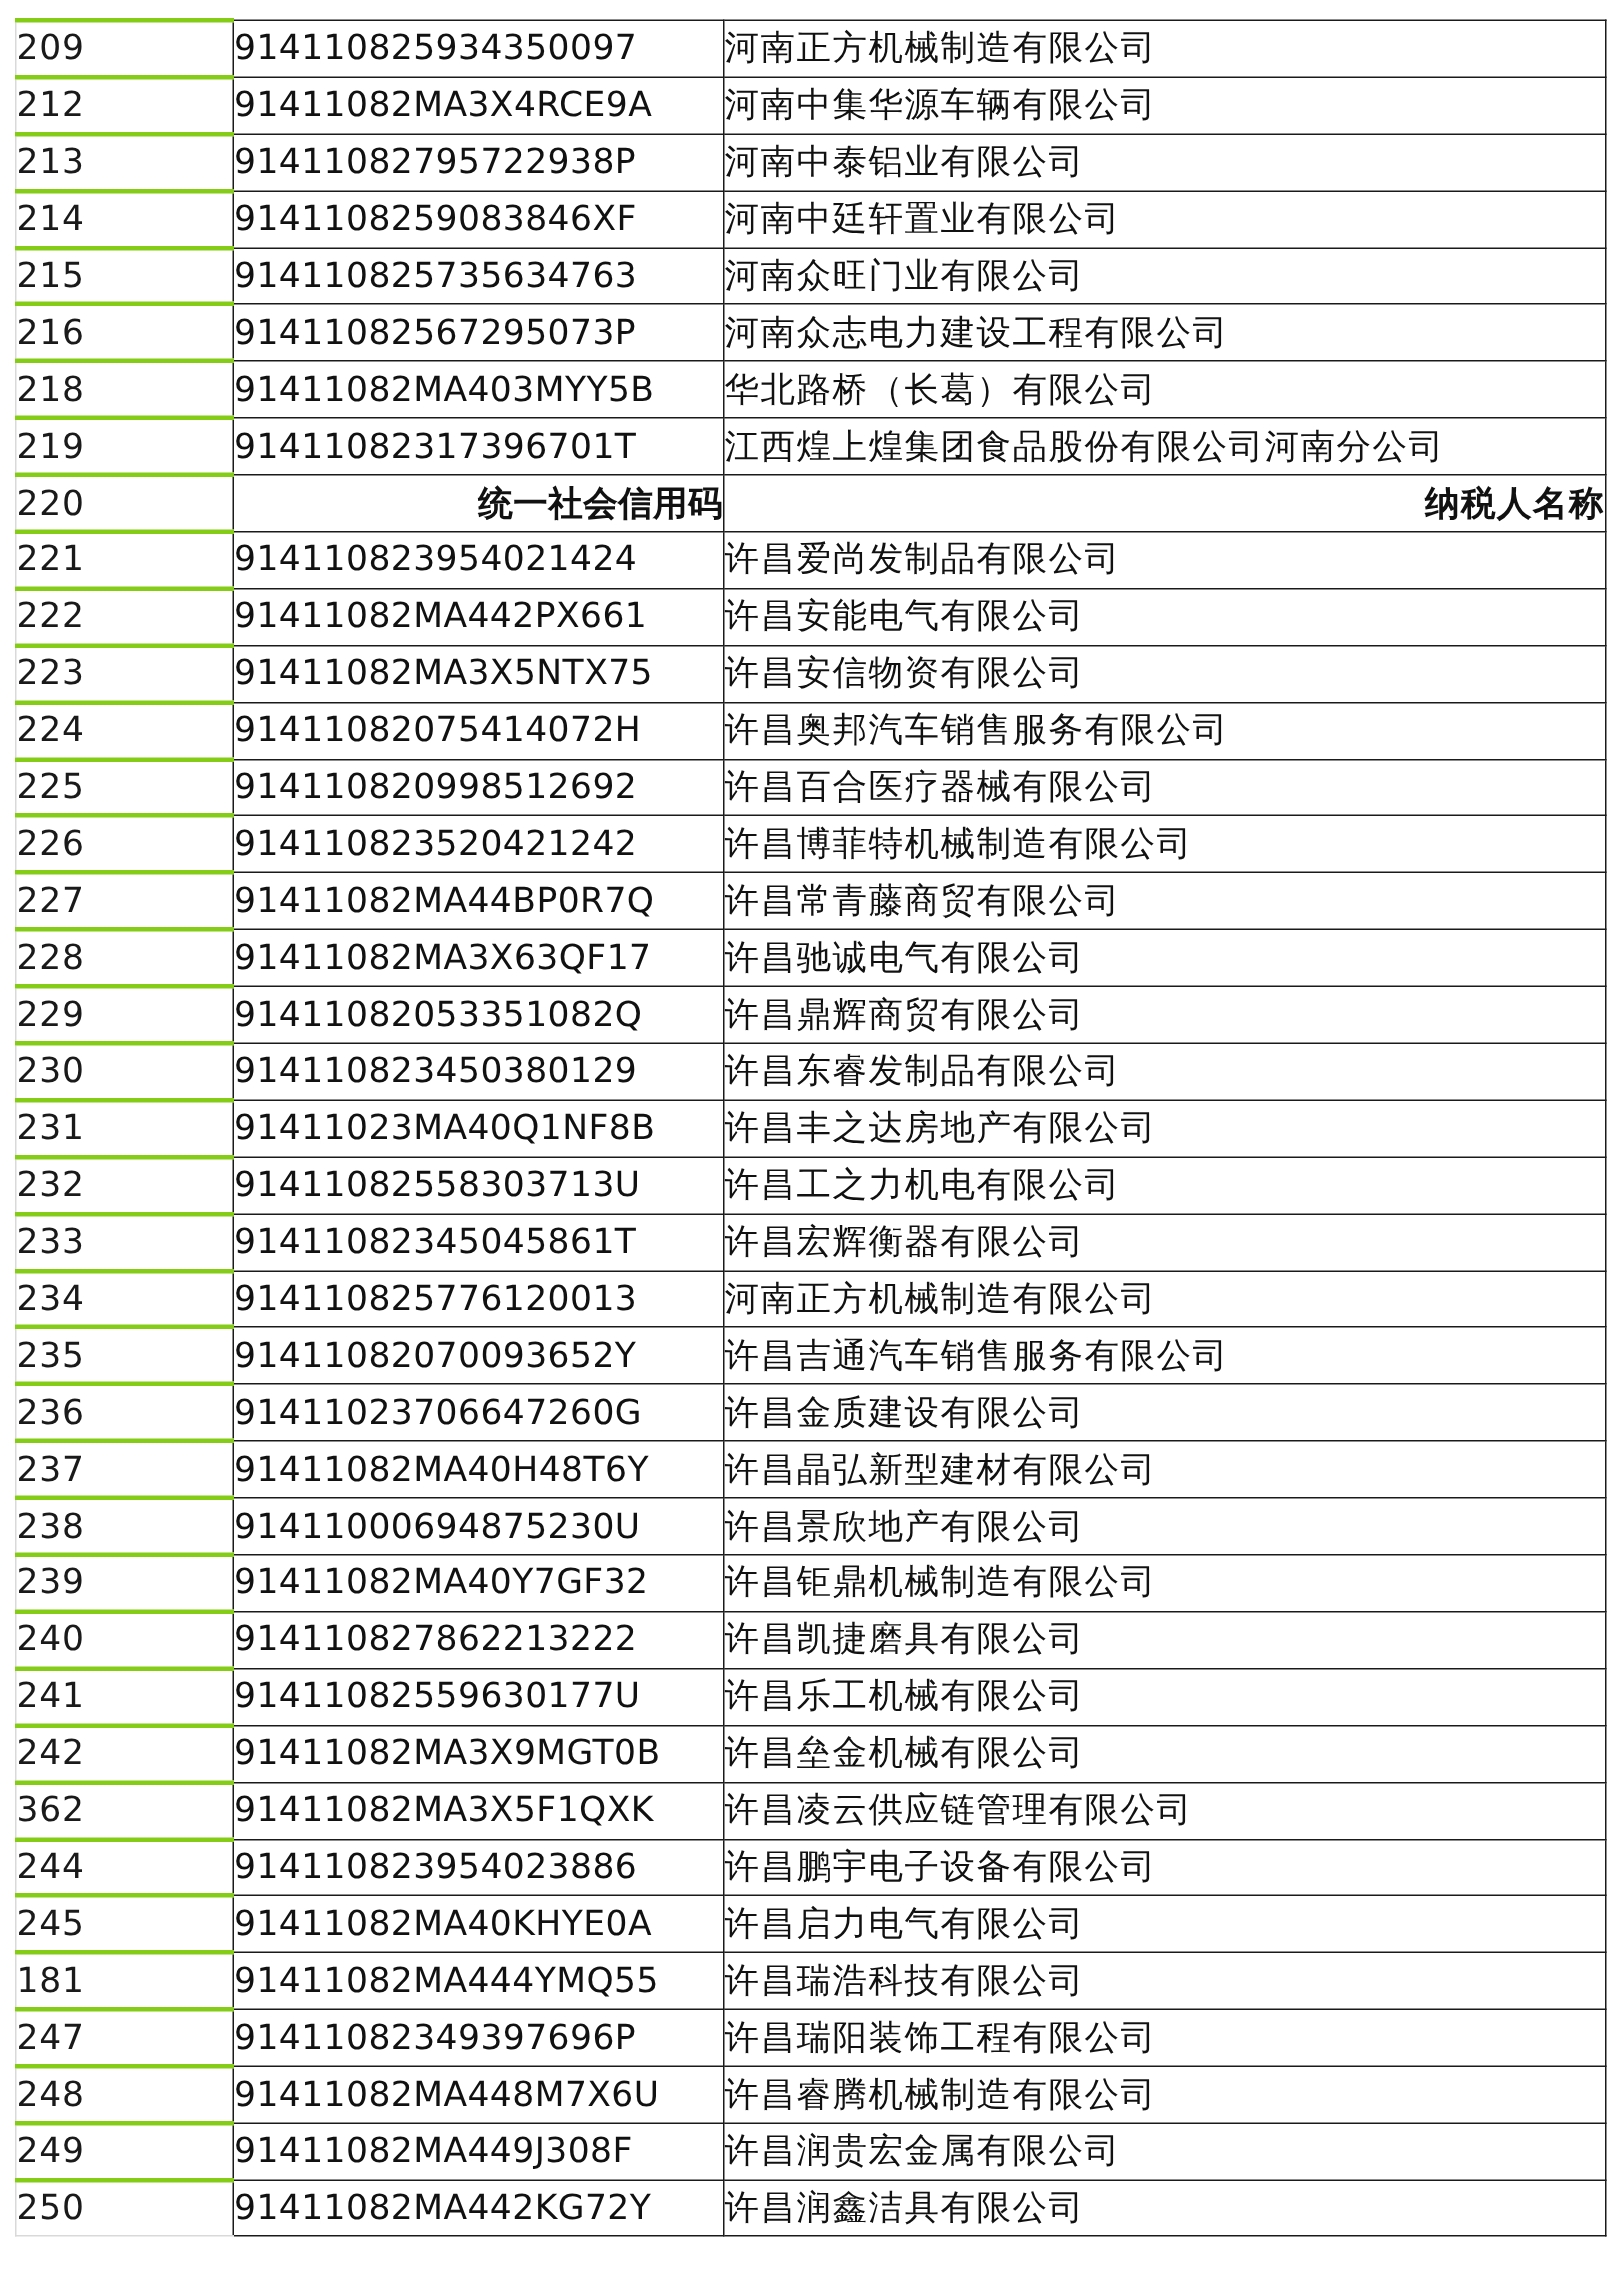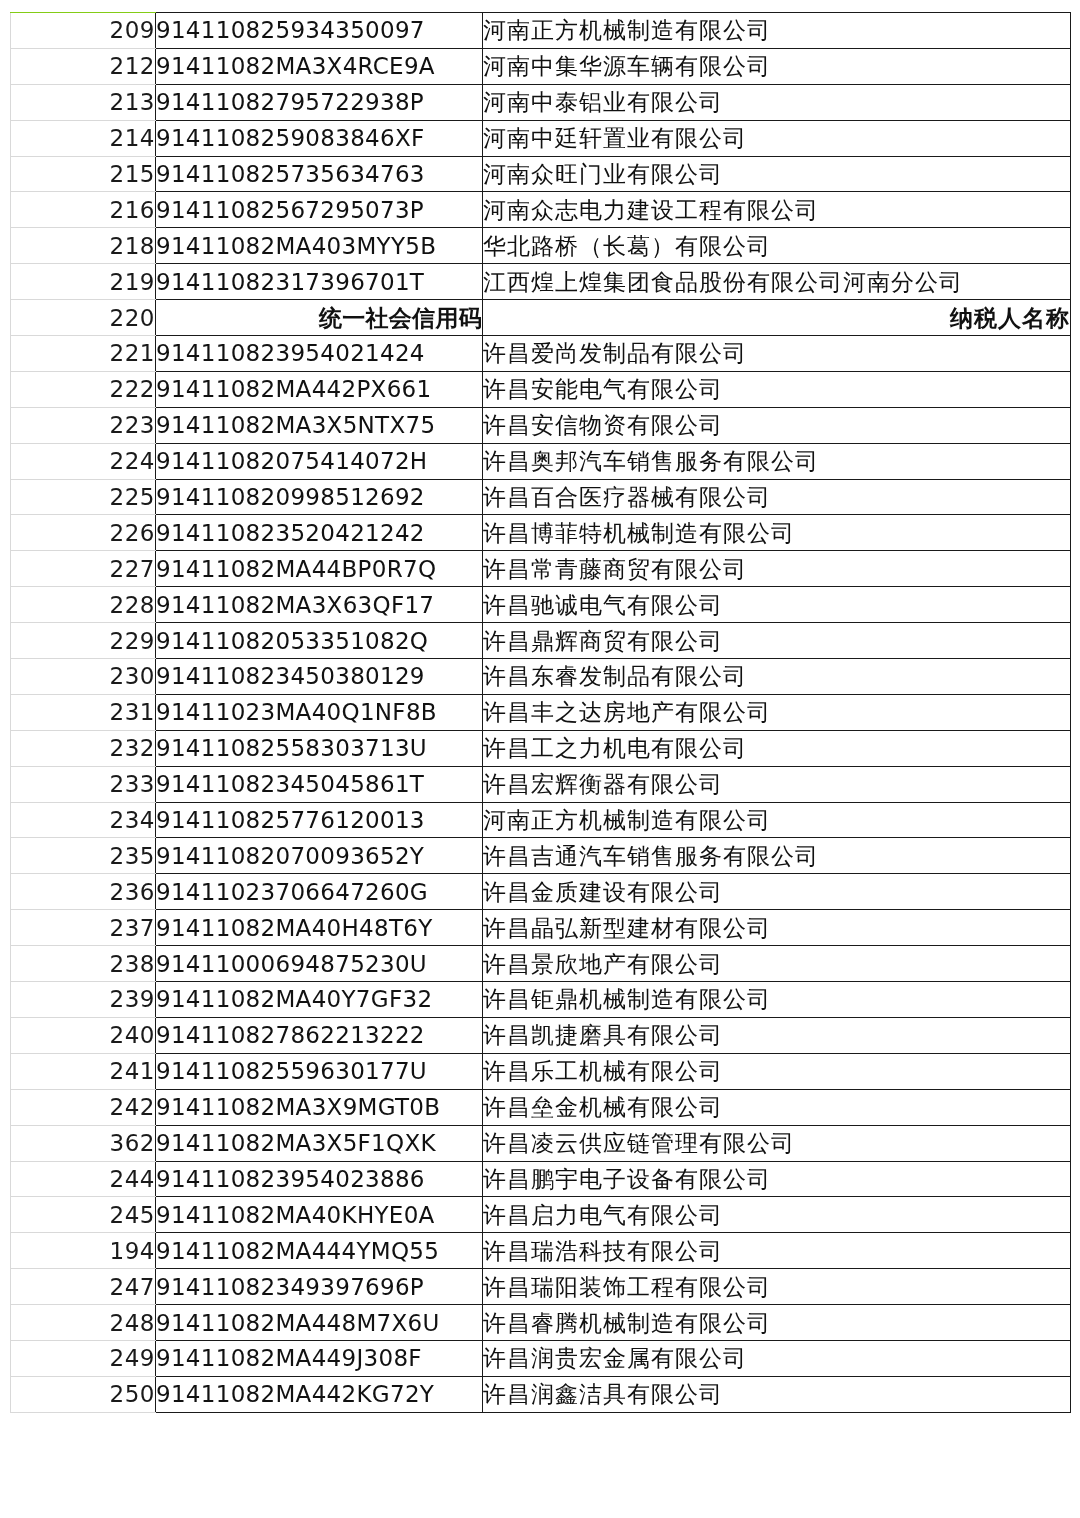--- a/index.html
+++ b/index.html
@@ -33,23 +33,23 @@
     table.grid td {
       padding: 0;
       height: 34.9px;
       vertical-align: middle;
       white-space: nowrap;
       overflow: hidden;
       font-size: 23px;
       line-height: 34px;
     }
     td.idx {
-      text-align: right;
+      text-align: left;
       border-left: 1px solid #d9d9d9;
-      border-top: 1px solid #84cc16;
+      border-top: 3px solid #84cc16;
       border-bottom: 1px solid #d9d9d9;
       color: #1a1a1a;
       padding-right: 0;
       letter-spacing: 0.5px;
     }
     td.code {
       border: 1.5px solid #1a1a1a;
       padding-left: 3px;
       letter-spacing: 0.3px;
     }
@@ -240,21 +240,21 @@
           <td class="idx">244</td>
           <td class="code">914110823954023886</td>
           <td class="name">许昌鹏宇电子设备有限公司</td>
         </tr>
         <tr>
           <td class="idx">245</td>
           <td class="code">91411082MA40KHYE0A</td>
           <td class="name">许昌启力电气有限公司</td>
         </tr>
         <tr>
-          <td class="idx">194</td>
+          <td class="idx">181</td>
           <td class="code">91411082MA444YMQ55</td>
           <td class="name">许昌瑞浩科技有限公司</td>
         </tr>
         <tr>
           <td class="idx">247</td>
           <td class="code">91411082349397696P</td>
           <td class="name">许昌瑞阳装饰工程有限公司</td>
         </tr>
         <tr>
           <td class="idx">248</td>

